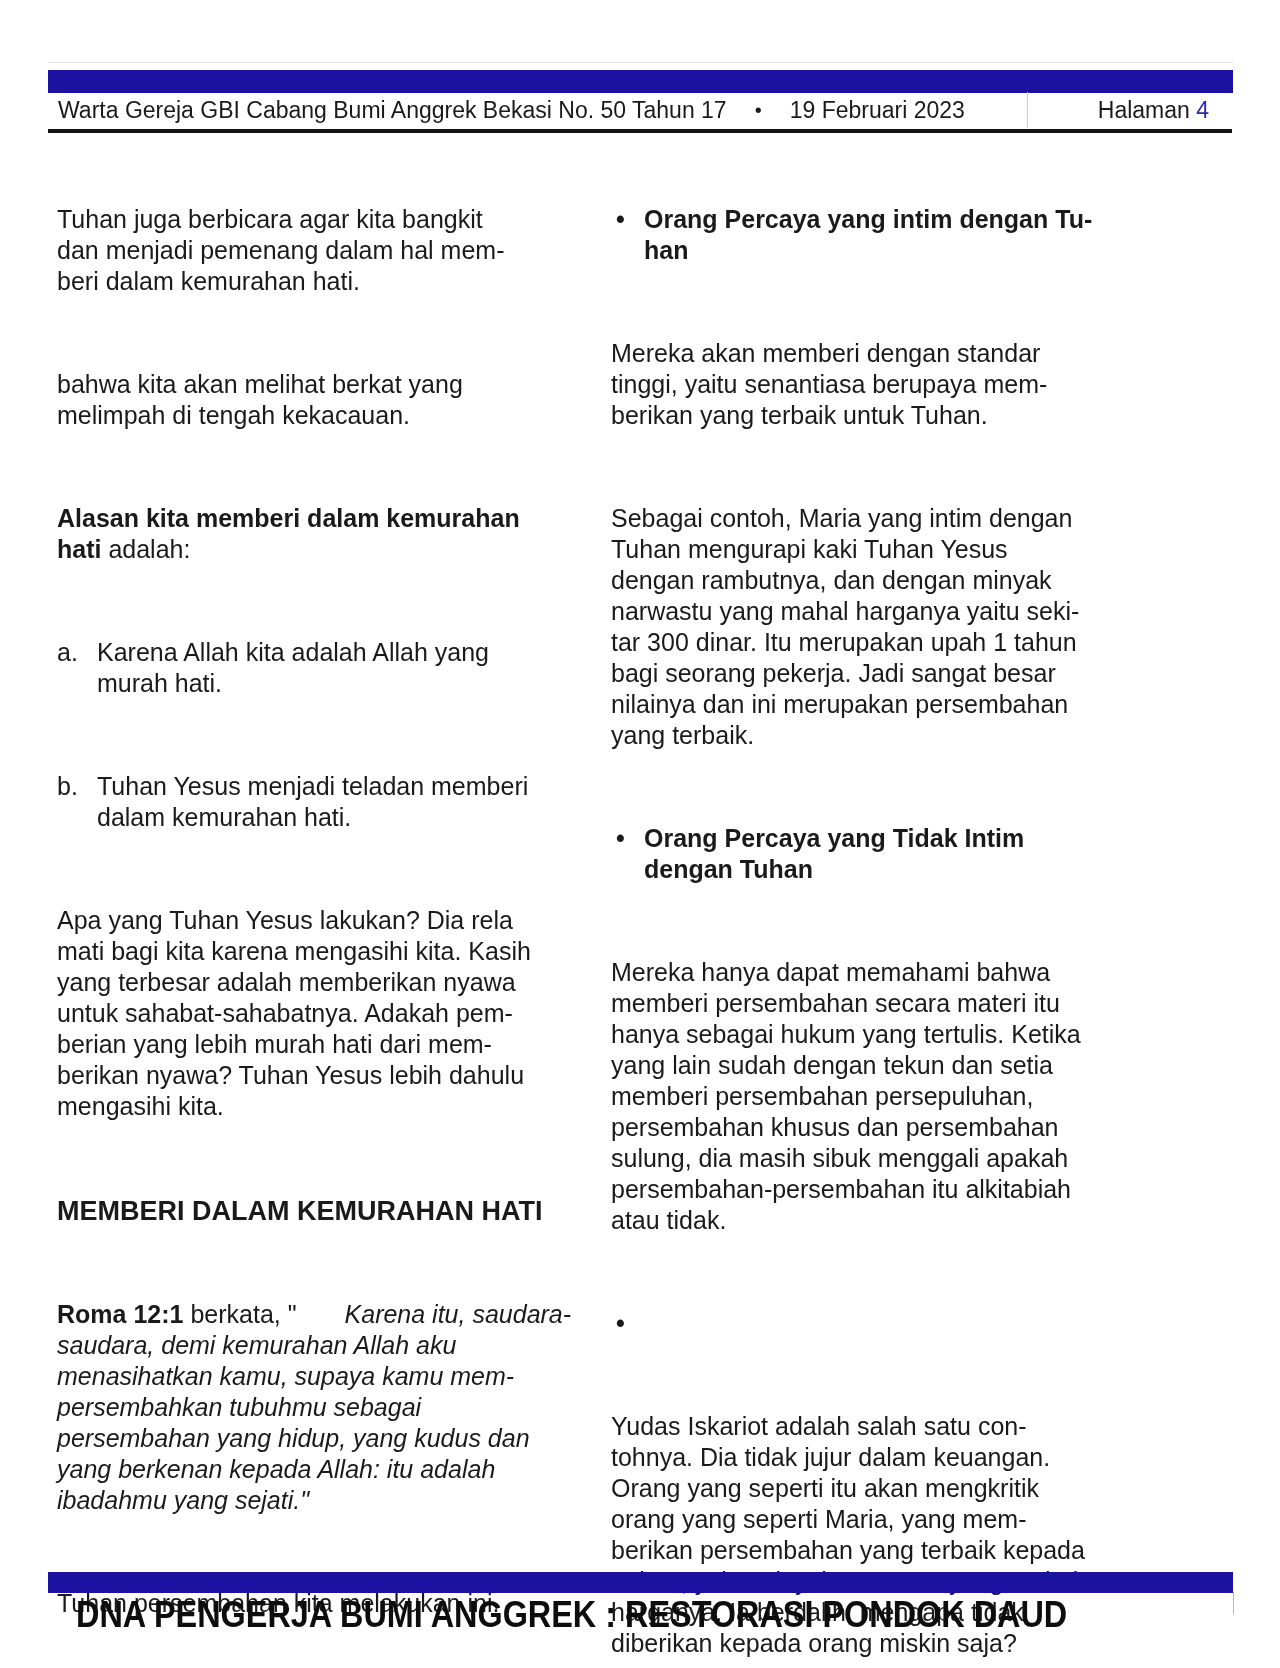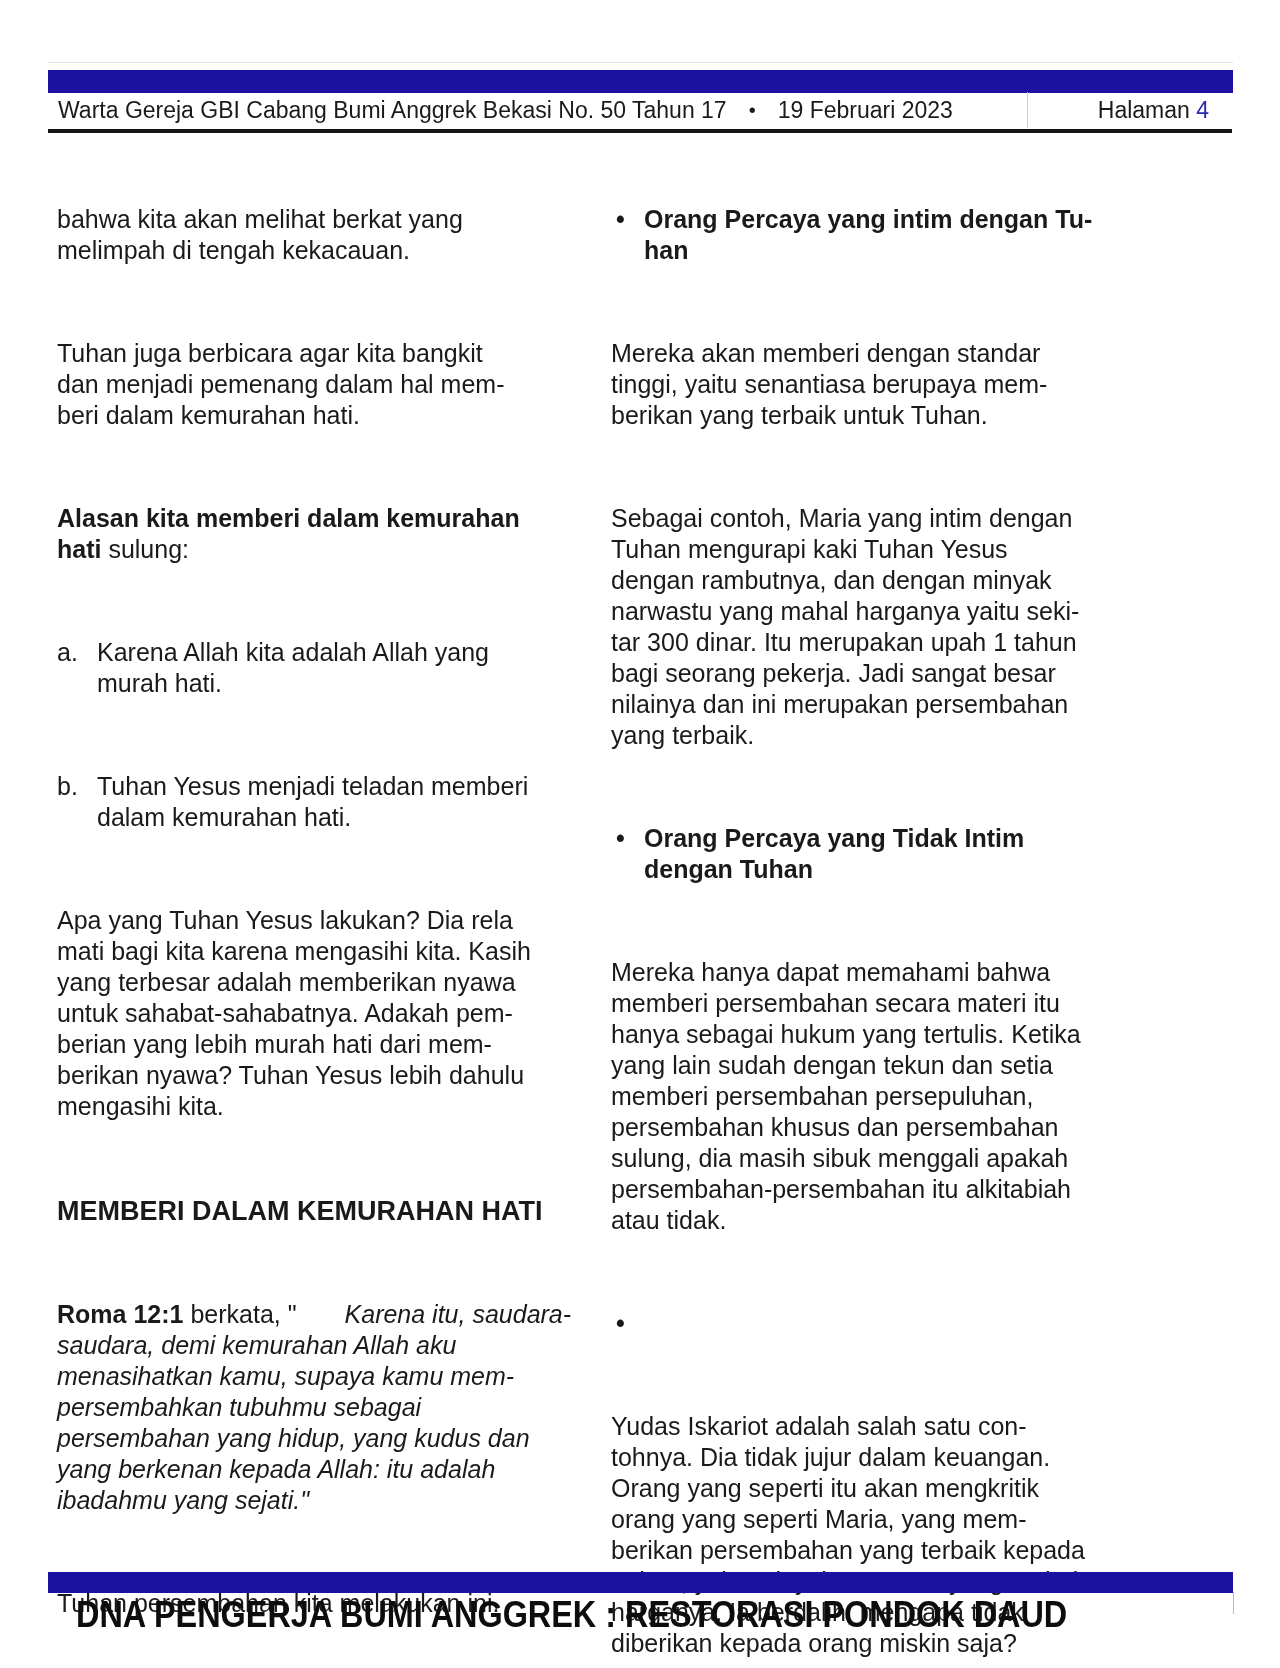--- a/index.html
+++ b/index.html
@@ -2,21 +2,21 @@
 <html><head>
 <meta charset="utf-8">
 <style>
   html,body{margin:0;padding:0;background:#ffffff;}
   body{width:1280px;height:1668px;position:relative;font-family:"Liberation Sans",sans-serif;color:#1a1a1a;}
   .page{position:absolute;inset:0;background:#fff;overflow:hidden;}
 
   .artifact-line{position:absolute;left:48px;top:62px;width:1185px;height:1px;background:#e3e3e3;}
   .top-bar{position:absolute;left:48px;top:70px;width:1185px;height:23px;background:#1c12a2;}
   .header-row{position:absolute;left:48px;top:94px;width:1185px;height:32px;display:flex;align-items:center;font-size:23px;}
-  .header-left{display:flex;align-items:center;gap:14px;padding-left:10px;white-space:pre;}
+  .header-left{display:flex;align-items:center;gap:20px;padding-left:10px;white-space:pre;}
   .header-sep{font-size:20px;padding:0 8px;}
   .header-right{margin-left:auto;padding-right:24px;white-space:pre;}
   .page-num{color:#2a28b0;}
   .header-cell-line{position:absolute;left:1027px;top:92px;width:1px;height:36px;background:#cccccc;}
   .header-rule{position:absolute;left:48px;top:129px;width:1184px;height:4px;background:#151515;}
 
   .col{position:absolute;top:142px;font-size:25px;line-height:31px;white-space:pre;}
   .col-left{left:57px;width:537px;}
   .col-right{left:611px;width:552px;}
   .para{margin:0 0 10px 0;}
@@ -43,27 +43,27 @@
   <div class="top-bar"></div>
 
   <div class="header-row">
     <div class="header-left"><span>Warta Gereja GBI Cabang Bumi Anggrek Bekasi No. 50 Tahun 17</span><span class="header-sep">•</span><span>19 Februari 2023</span></div>
     <div class="header-right"><span>Halaman </span><span class="page-num">4</span></div>
   </div>
   <div class="header-cell-line"></div>
   <div class="header-rule"></div>
 
   <div class="col col-left">
-    <p class="para">bahwa kita akan melihat berkat yang
-melimpah di tengah kekacauan.</p>
     <p class="para">Tuhan juga berbicara agar kita bangkit
 dan menjadi pemenang dalam hal mem-
 beri dalam kemurahan hati.</p>
+    <p class="para">bahwa kita akan melihat berkat yang
+melimpah di tengah kekacauan.</p>
     <p class="para"><span class="bold">Alasan kita memberi dalam kemurahan
-hati</span><span> sulung:</span></p>
+hati</span><span> adalah:</span></p>
     <div class="li">
       <span class="marker">a.</span>
       <span>Karena Allah kita adalah Allah yang
 murah hati.</span>
     </div>
     <div class="li">
       <span class="marker">b.</span>
       <span>Tuhan Yesus menjadi teladan memberi
 dalam kemurahan hati.</span>
     </div>

